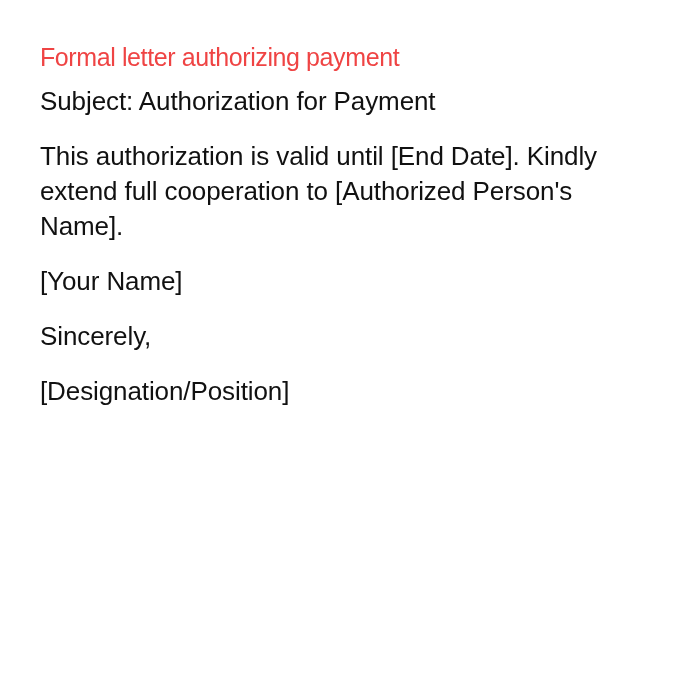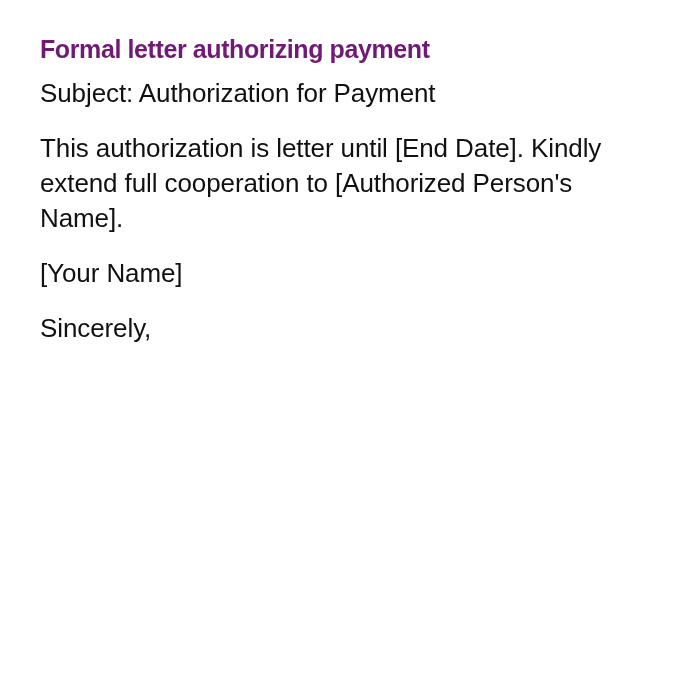--- a/index.html
+++ b/index.html
@@ -13,36 +13,37 @@
       overflow: hidden;
       font-family: "Liberation Sans", sans-serif;
       color: #111111;
     }
     .page {
       position: relative;
       padding: 24px 40px 0 40px;
     }
     .title {
       font-family: "Liberation Sans", sans-serif;
-      font-weight: bold;
+      font-weight: normal;
       font-size: 25px;
       letter-spacing: -0.4px;
       line-height: 34px;
-      margin: 8px 0 10px 0;
-      color: #701a75;
+      margin: 16px 0 10px 0;
+      color: #ef4444;
     }
     .para {
       font-size: 26px;
       line-height: 35px;
       margin: 0 0 20px 0;
       letter-spacing: -0.1px;
     }
   </style>
 </head>
 <body>
 
 <div class="page">
   <h1 class="title">Formal letter authorizing payment</h1>
   <p class="para">Subject: Authorization for Payment</p>
-  <p class="para">This authorization is letter until [End Date]. Kindly extend full cooperation to [Authorized Person's Name].</p>
+  <p class="para">This authorization is valid until [End Date]. Kindly extend full cooperation to [Authorized Person's Name].</p>
   <p class="para">[Your Name]</p>
   <p class="para">Sincerely,</p>
+  <p class="para">[Designation/Position]</p>
 </div>
 
 </body></html>

